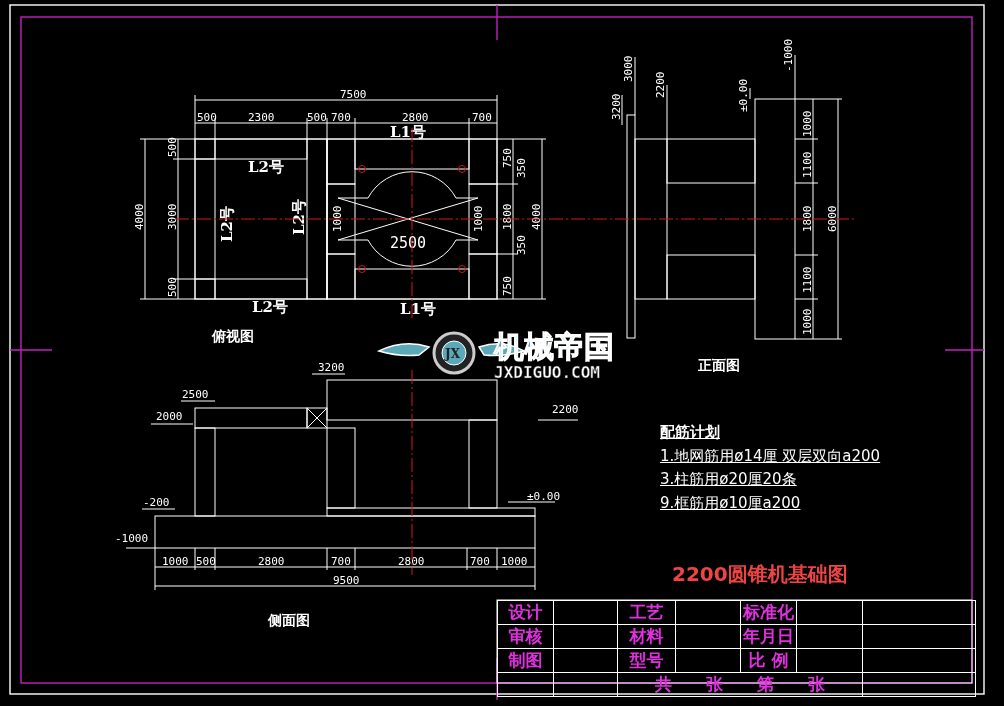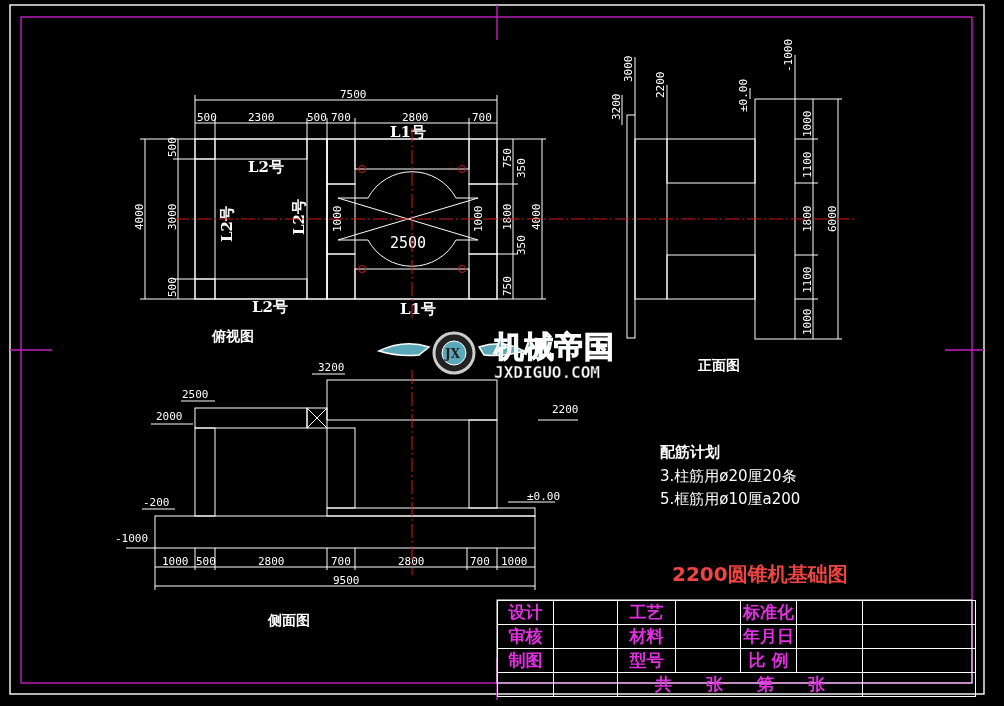--- a/index.html
+++ b/index.html
@@ -241,24 +241,25 @@
   <svg width="300" height="60" viewBox="0 0 300 60">
     <path d="M5 26 Q30 14 55 22 L45 30 Q25 32 5 26Z M105 22 Q130 14 150 26 Q130 32 110 30Z" fill="#5aa8b8" stroke="#fff" stroke-width="1.5"></path>
     <circle cx="80" cy="28" r="20" fill="#222" stroke="#ccc" stroke-width="3"></circle>
     <circle cx="80" cy="28" r="12" fill="#5aa8b8" stroke="#fff"></circle>
     <text x="71" y="33" font-size="12" font-weight="bold" fill="#222" font-family="DejaVu Serif, serif">JX</text>
     <text x="120" y="32" font-size="30" font-weight="bold" fill="#5aa8b8" stroke="#fff" stroke-width="1" font-family="DejaVu Sans, sans-serif">机械帝国</text>
     <text x="120" y="53" font-size="16" font-weight="bold" fill="#fff" stroke="#333" stroke-width="0.5" font-family="DejaVu Sans Mono, monospace">JXDIGUO.COM</text>
   </svg>
 </div>
 
-<div class="note" style="left:660px;top:441px;">
+<div class="note" style="left:660px;top:421px;text-decoration:underline;">
   <div style="font-weight:bold">配筋计划</div>
+  <div>1.地网筋用ø14厘 双层双向a200</div>
   <div>3.柱筋用ø20厘20条</div>
-  <div>5.框筋用ø10厘a200</div>
+  <div>9.框筋用ø10厘a200</div>
 </div>
 <div class="title" style="left:672px;top:561px;">2200圆锥机基础图</div>
 
 <table class="tb">
   <tbody>
       <tr>
     <td style="width:55px">设计</td>
         <td style="width:63px"></td>
     <td style="width:57px">工艺</td>
         <td style="width:64px"></td>

